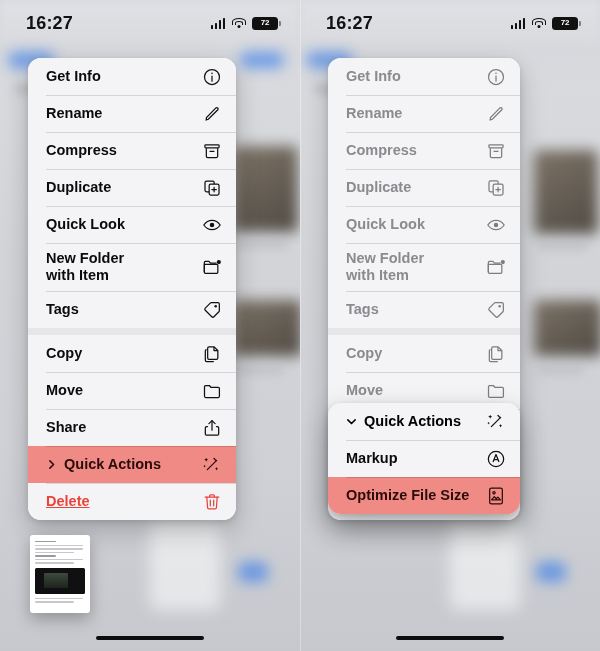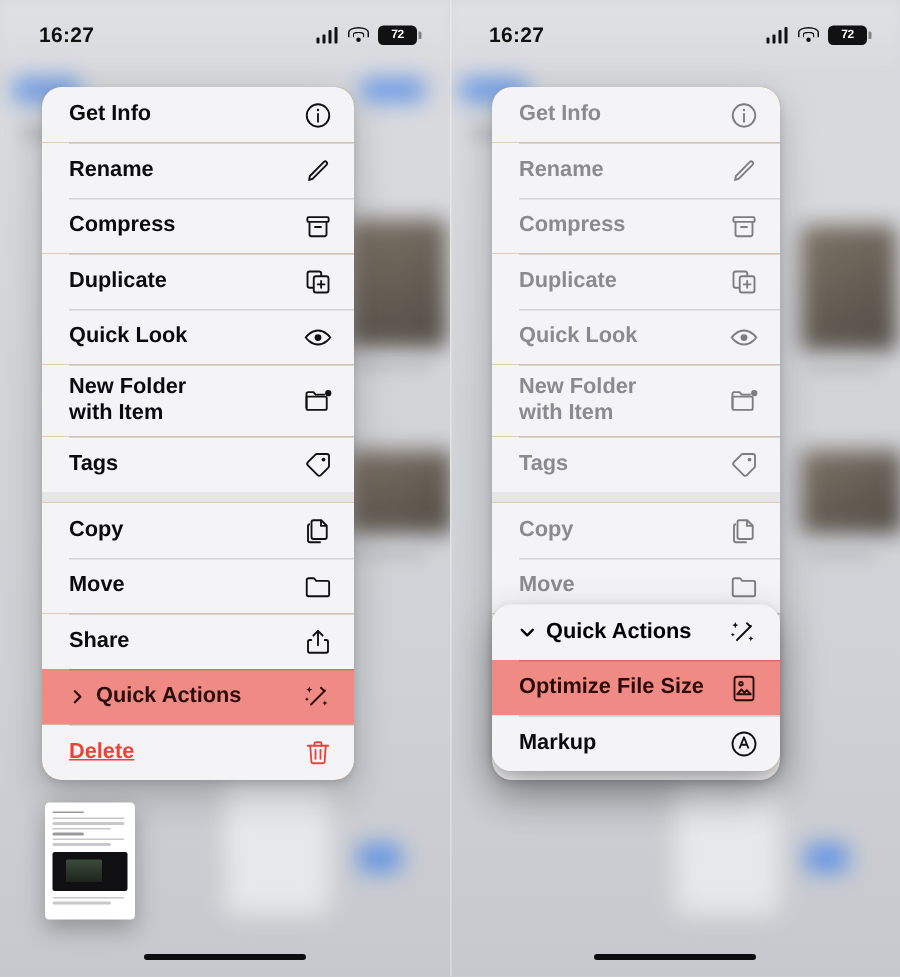--- a/index.html
+++ b/index.html
@@ -28,42 +28,42 @@
   .bg-text  { background:#b6b8bd; opacity:.7; filter:blur(5px); border-radius:3px;}
   .bg-top   { position:absolute; left:0; right:0; top:0; height:46px;
               background:linear-gradient(180deg,#dfe1e5,#d8dade); filter:blur(4px); }
 
   
   .statusbar {
     position:absolute; top:0; left:0; right:0; height:46px;
     display:flex; align-items:center; justify-content:space-between;
     padding:0 22px 0 26px; z-index:40;
   }
-  .clock { font-size:14px; font-weight:700; color:#111; letter-spacing:.2px; }
+  .clock { font-size:18px; font-weight:700; color:#111; letter-spacing:.2px; }
   .status-right { display:flex; align-items:center; gap:6px; }
   .bars { display:flex; align-items:flex-end; gap:1.5px; height:11px; }
   .bars i { display:block; width:2.5px; background:#111; border-radius:.6px; }
   .bars i:nth-child(1){height:4px;} .bars i:nth-child(2){height:6px;}
   .bars i:nth-child(3){height:8.5px;} .bars i:nth-child(4){height:11px;}
   .wifi { width:15px; height:11px; position:relative; }
   .wifi span { position:absolute; left:50%; transform:translateX(-50%);
                border:1.6px solid #111; border-bottom:none; border-radius:50% 50% 0 0; }
   .wifi .w1 { width:14px; height:7px; top:0; }
   .wifi .w2 { width:8px;  height:4px; top:3.5px; }
   .wifi .w3 { width:3px;  height:3px; top:7px; background:#111; border:none; border-radius:50%; }
   .battery { width:26px; height:13px; border-radius:3.5px; background:#111;
              display:flex; align-items:center; justify-content:center; position:relative; }
   .battery b { font-size:8px; font-weight:700; color:#fff; line-height:1; letter-spacing:-.2px; }
   .battery:after { content:""; position:absolute; right:-3px; top:4px; width:2px; height:5px;
                    background:#111; opacity:.45; border-radius:0 1px 1px 0; }
 
   
   .menu {
     position:absolute; border-radius:13px; overflow:hidden;
-    background:#a16207;
+    background:#ffffff;
     box-shadow:0 10px 26px rgba(0,0,0,.22), 0 2px 6px rgba(0,0,0,.12);
     z-index:30;
   }
   .menu-left  { left:28px;  top:58px; width:208px; }
   .menu-right { left:328px; top:58px; width:192px; }
 
   .mrow {
     position:relative; display:flex; align-items:center; justify-content:space-between;
     padding:0 14px 0 18px; height:37px;
     font-size:14.5px; font-weight:600; color:#0b0b0c;
@@ -509,40 +509,40 @@
           <svg viewBox="0 0 24 24" fill="none" stroke="#111" stroke-width="1.5" stroke-linecap="round" stroke-linejoin="round">
             <path d="M6.4 17.6L17.6 6.4"></path>
               <path d="M14.4 4.2l2.6 2.6"></path>
             <path d="M3.2 3.2l.9 2.1 2.1.9-2.1.9-.9 2.1-.9-2.1-2.1-.9 2.1-.9z" transform="translate(2.4,0.6) scale(.82)" fill="#111" stroke="none"></path>
             <path d="M3.2 3.2l.7 1.6 1.6.7-1.6.7-.7 1.6-.7-1.6L1 5.5l1.5-.7z" transform="translate(14.6,11.5) scale(.9)" fill="#111" stroke="none"></path>
             <path d="M3.2 3.2l.6 1.3 1.3.6-1.3.6-.6 1.3-.6-1.3L1.3 5.1l1.3-.6z" transform="translate(0.4,9) scale(.85)" fill="#111" stroke="none"></path>
           </svg>
         </span>
       </div>
 
+      <div class="mrow">
+        <span class="mlabel">Markup</span>
+        <span class="micon">
+          <svg viewBox="0 0 24 24" fill="none" stroke="#111" stroke-width="1.5" stroke-linejoin="round">
+            <circle cx="12" cy="12" r="9.2"></circle>
+            <path d="M8.4 15.6L12 6.6l3.6 9"></path>
+              <path d="M9.7 12.6h4.6"></path>
+          </svg>
+        </span>
+      </div>
+
       <div class="mrow hl">
         <span class="mlabel">Optimize File Size</span>
         <span class="micon">
           <svg viewBox="0 0 24 24" fill="none" stroke="#2b0c0a" stroke-width="1.5" stroke-linejoin="round">
             <rect x="4.4" y="2.6" width="15.2" height="18.8" rx="2"></rect>
             <circle cx="9.6" cy="8.2" r="1.4"></circle>
             <path d="M6.6 16.6l3.4-3.8 2.3 2.5 1.9-2 3.2 3.3z"></path>
           </svg>
         </span>
       </div>
-
-      <div class="mrow">
-        <span class="mlabel">Markup</span>
-        <span class="micon">
-          <svg viewBox="0 0 24 24" fill="none" stroke="#111" stroke-width="1.5" stroke-linejoin="round">
-            <circle cx="12" cy="12" r="9.2"></circle>
-            <path d="M8.4 15.6L12 6.6l3.6 9"></path>
-              <path d="M9.7 12.6h4.6"></path>
-          </svg>
-        </span>
-      </div>
     </div>
 
     <div class="home"></div>
   </div>
 
   <div class="divider"></div>
 </div>
 
 </body></html>

